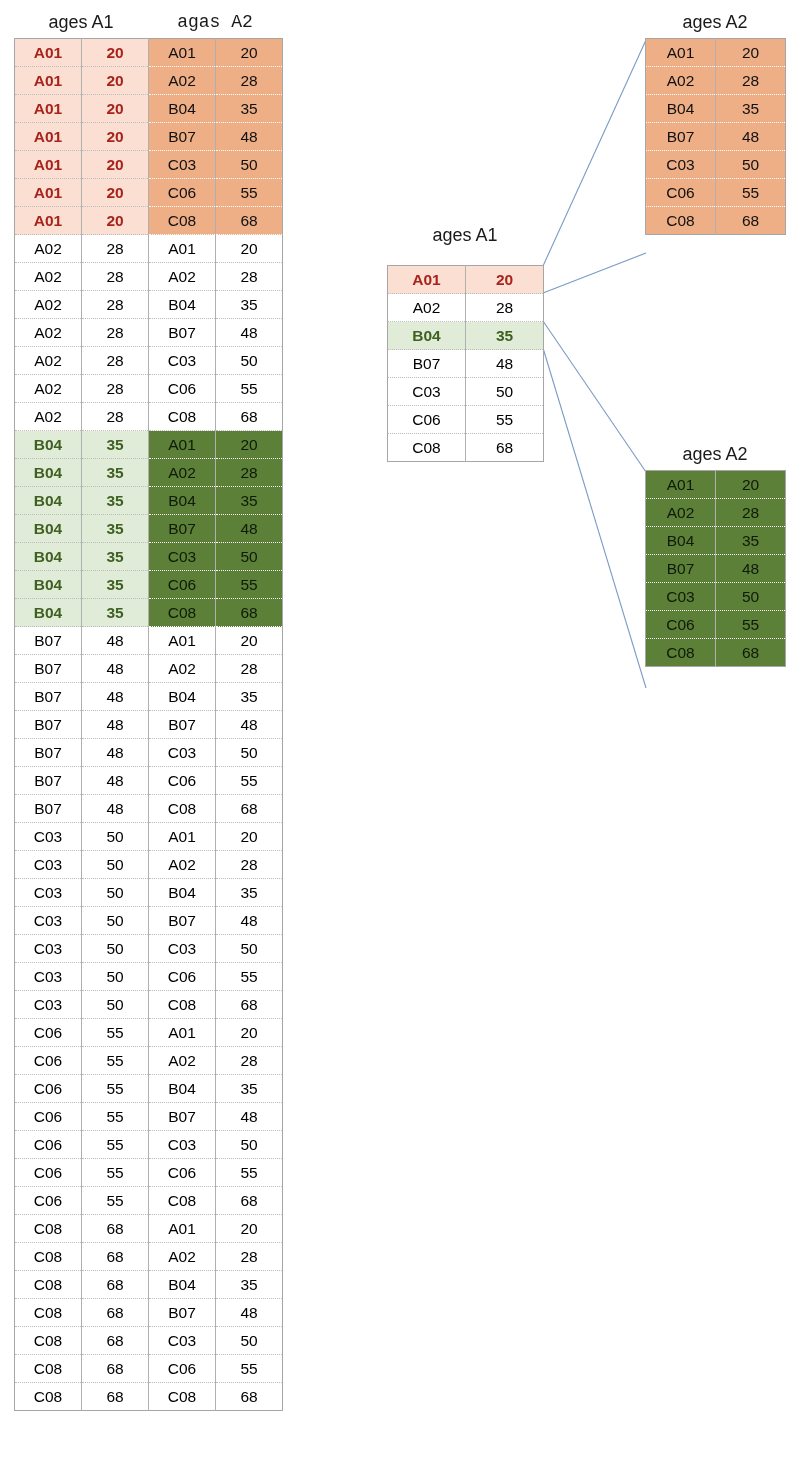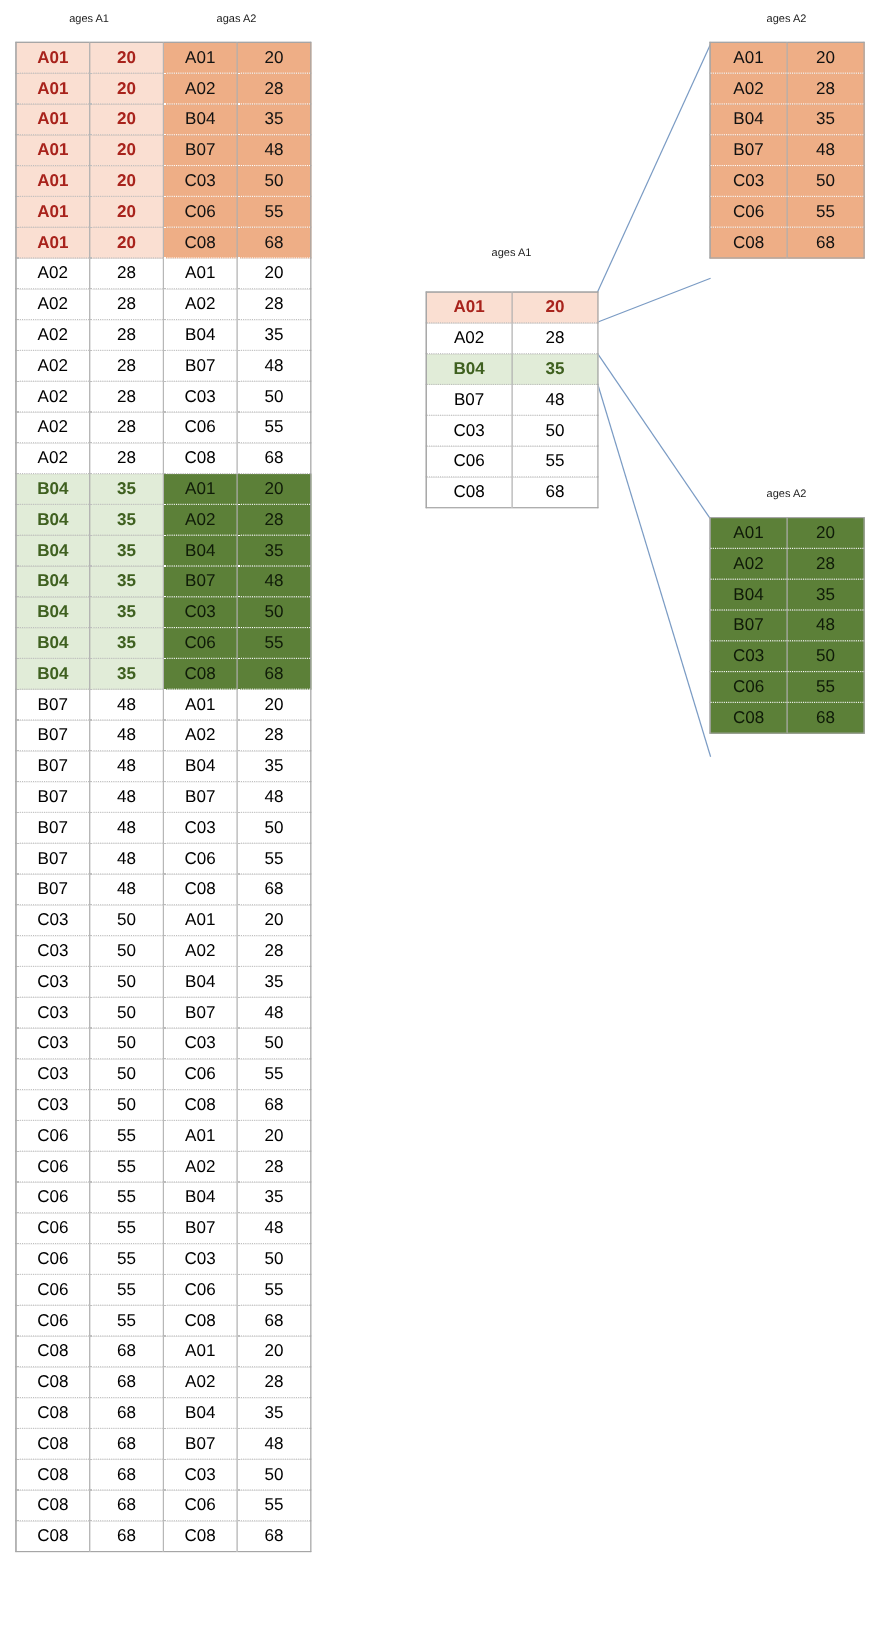--- a/index.html
+++ b/index.html
@@ -33,21 +33,21 @@
   .tbl tr:last-child td{border-bottom:none;}
 
   
   td.lo{background:#fadfd2;color:#a8231c;font-weight:bold;}         
   td.do{background:#eeae86;color:#111;border-bottom-color:#ffffff;} 
   td.lg{background:#e1ecd8;color:#3f6020;font-weight:bold;}         
   td.dg{background:#5c8038;color:#0f1a08;border-bottom-color:#ffffff;} 
 
   .caption{
     position:absolute;
-    font-size:10px;
+    font-size:18px;
     color:#1a1a1a;
     white-space:nowrap;
     text-align:center;
   }
 
   
   #main-table{left:14px;top:38px;width:268px;}
   #main-table col.c1{width:67px;}
   #main-table col.c2{width:67px;}
   #main-table col.c3{width:67px;}
@@ -59,21 +59,21 @@
 
   #top-right-table{left:645px;top:38px;width:140px;}
   #top-right-table col.c1{width:70px;}
   #top-right-table col.c2{width:70px;}
 
   #bottom-right-table{left:645px;top:470px;width:140px;}
   #bottom-right-table col.c1{width:70px;}
   #bottom-right-table col.c2{width:70px;}
 
   #cap-main-a1{left:14px;top:12px;width:134px;}
-  #cap-main-a2{left:148px;top:12px;width:134px;}
+  #cap-main-a2{left:148px;top:12px;width:134px;font-family:Liberation Mono, monospace;}
   #cap-center{left:387px;top:225px;width:156px;}
   #cap-top-right{left:645px;top:12px;width:140px;}
   #cap-bottom-right{left:645px;top:444px;width:140px;}
 </style>
 </head>
 <body>
 
 <div class="stage">
 
   <svg class="links" viewBox="0 0 804 1482" width="804" height="1482" aria-hidden="true">

